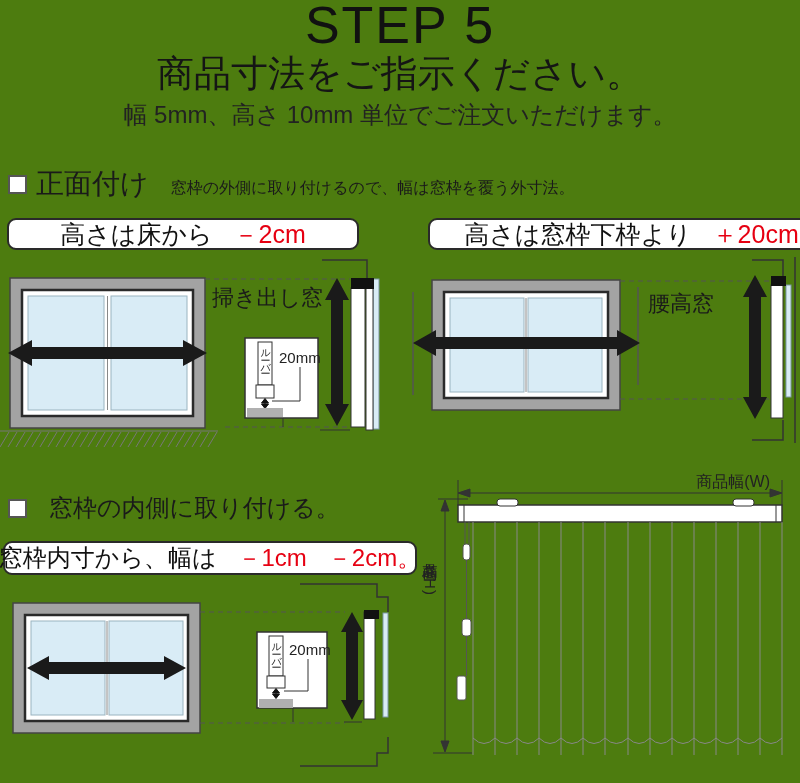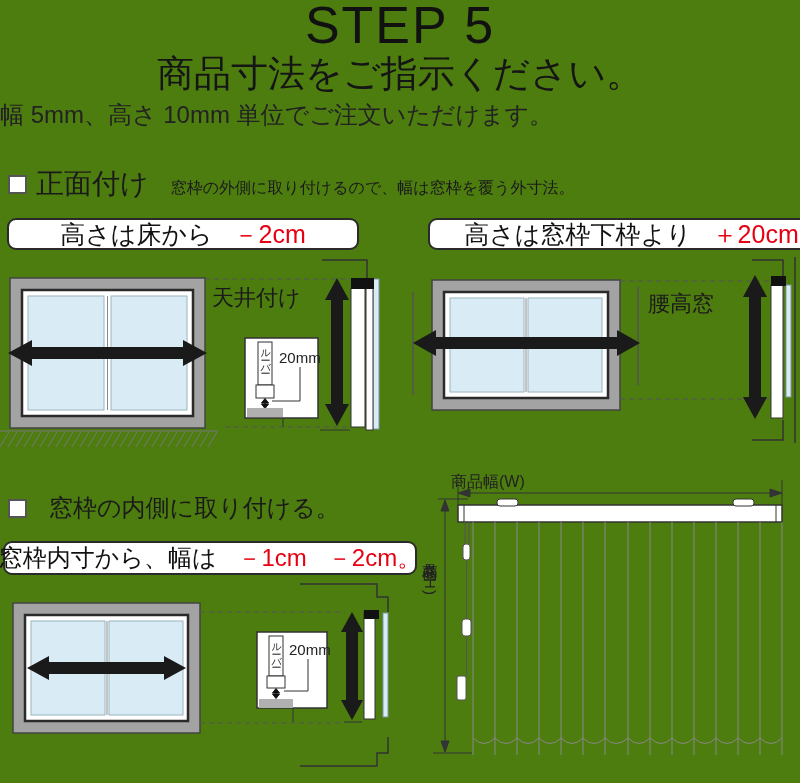--- a/index.html
+++ b/index.html
@@ -3,41 +3,41 @@
 <meta charset="utf-8">
 <style>
   * { margin:0; padding:0; box-sizing:border-box; }
   body { background:#fff; font-family:"Liberation Sans", sans-serif; color:#111; }
   #page { position:relative; width:800px; height:783px; background:#4d7c0f; overflow:hidden; }
 
   .step-title { position:absolute; top:-2px; left:0; width:100%; text-align:center;
     font-size:52px; font-weight:300; letter-spacing:2px; color:#111; line-height:1.05; }
   .main-title { position:absolute; top:49px; left:0; width:100%; text-align:center;
     font-size:37px; font-weight:400; color:#151515; }
-  .sub-title { position:absolute; top:99px; left:0; width:100%; text-align:left;
+  .sub-title { position:absolute; top:99px; left:0; width:100%; text-align:center;
     font-size:24px; color:#222; }
 
   .section-header { position:absolute; display:flex; align-items:baseline; white-space:nowrap; }
   .checkbox { width:19px; height:19px; border:2px solid #555; background:#fff;
     align-self:center; margin-right:9px; flex:0 0 auto; }
   .section-title { font-size:28px; color:#1a1a1a; }
   .section-desc { font-size:16px; color:#1a1a1a; margin-left:22px; }
   #sec2 .section-desc { margin-left:13px; font-size:24px; }
 
   .note-box { position:absolute; border:2px solid #2a2a2a; border-radius:9px; background:#fff;
     display:flex; align-items:center; justify-content:center; white-space:nowrap;gap:21px; }
   .note-box span { font-size:25px; color:#111; }
   .note-box .red { color:#e60012; }
   #note3 span { font-size:24px; }
 
   .dia-label { position:absolute; font-size:22px; color:#1a1a1a; white-space:nowrap; }
   .small-label { position:absolute; font-size:15px; color:#222; white-space:nowrap; }
   .vert-label { position:absolute; writing-mode:vertical-rl; text-orientation:mixed;
     font-size:10px; color:#222; letter-spacing:1px; }
-  .prod-width-label { position:absolute; left:451px; top:472px; width:300px; text-align:left;
+  .prod-width-label { position:absolute; left:470px; top:472px; width:300px; text-align:right;
     font-size:16px; color:#222; }
   .prod-height-label { position:absolute; left:420px; top:551px; writing-mode:vertical-rl;
     font-size:15px; color:#222; letter-spacing:1px; }
 
   svg { position:absolute; display:block; }
 </style>
 </head>
 <body>
 
 <div id="page">
@@ -86,21 +86,21 @@
       <rect x="245" y="83" width="73" height="80" fill="#fff" stroke="#333" stroke-width="1.5"></rect>
       <rect x="258" y="87" width="14" height="43" fill="#fff" stroke="#333"></rect>
       <rect x="256" y="130" width="18" height="13" fill="#fff" stroke="#333"></rect>
       <path d="M265,143.5 l3.5,4.5 h-7 z M265,153.5 l3.5,-4.5 h-7 z" fill="#111" stroke="#111"></path>
       <line x1="265" y1="146" x2="265" y2="151" stroke="#111"></line>
       <rect x="247" y="153" width="36" height="9" fill="#b0b0b0"></rect>
       <path d="M300,112 V146 H272" stroke="#333" fill="none"></path>
       <line x1="283" y1="163" x2="283" y2="172" stroke="#333"></line>
     </g>
   </svg>
-  <div class="dia-label" style="left:212px; top:283px;">天井付け</div>
+  <div class="dia-label" style="left:212px; top:283px;">掃き出し窓</div>
   <div class="vert-label" style="left:258px; top:342px; height:44px;">ルーバー</div>
   <div class="small-label" style="left:279px; top:349px;">20mm</div>
 
   <svg style="left:400px; top:255px;" width="400" height="215" viewBox="0 0 400 215">
     <line x1="13" y1="37" x2="13" y2="140" stroke="#555" stroke-width="1.5"></line>
     <line x1="238" y1="32" x2="238" y2="130" stroke="#555" stroke-width="1.5"></line>
     <g>
       <rect x="32" y="25" width="188" height="130" stroke="#444" stroke-width="1.5" fill="#a3a3a3"></rect>
       <rect x="44" y="37" width="164" height="106" fill="#fff" stroke="#2a2a2a" stroke-width="2.5"></rect>
       <rect x="50" y="43" width="74" height="94" stroke="#9ab4c0" fill="#d9ecf6"></rect>

